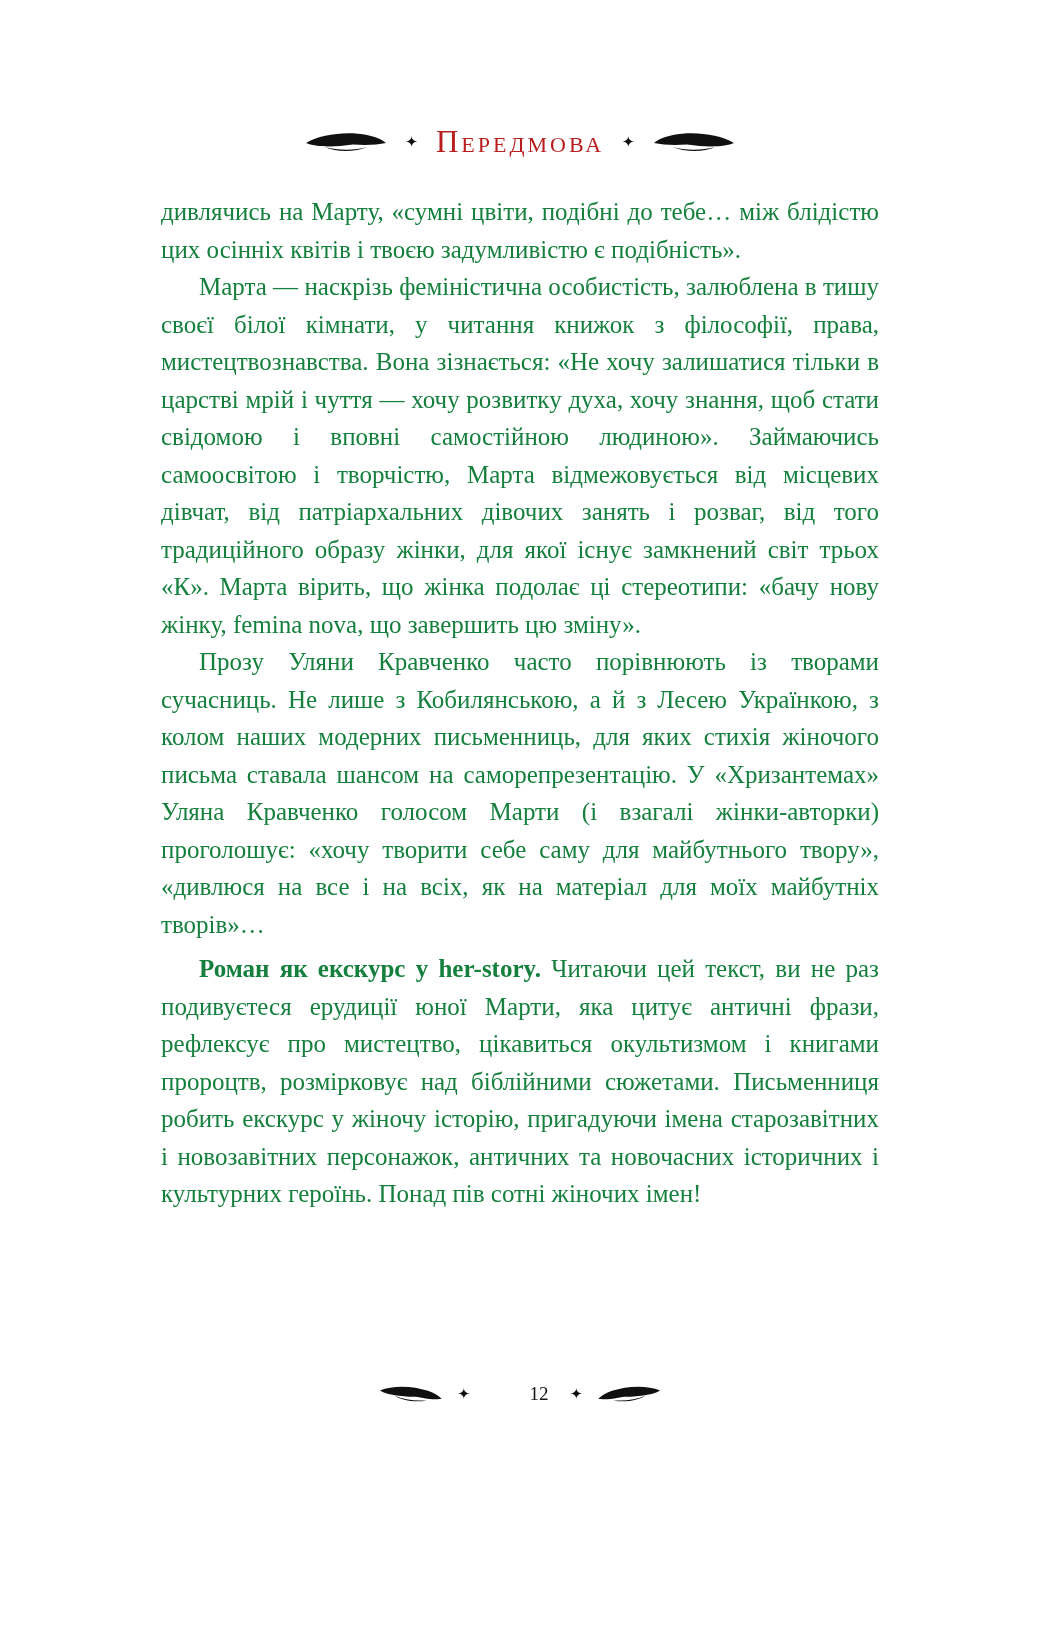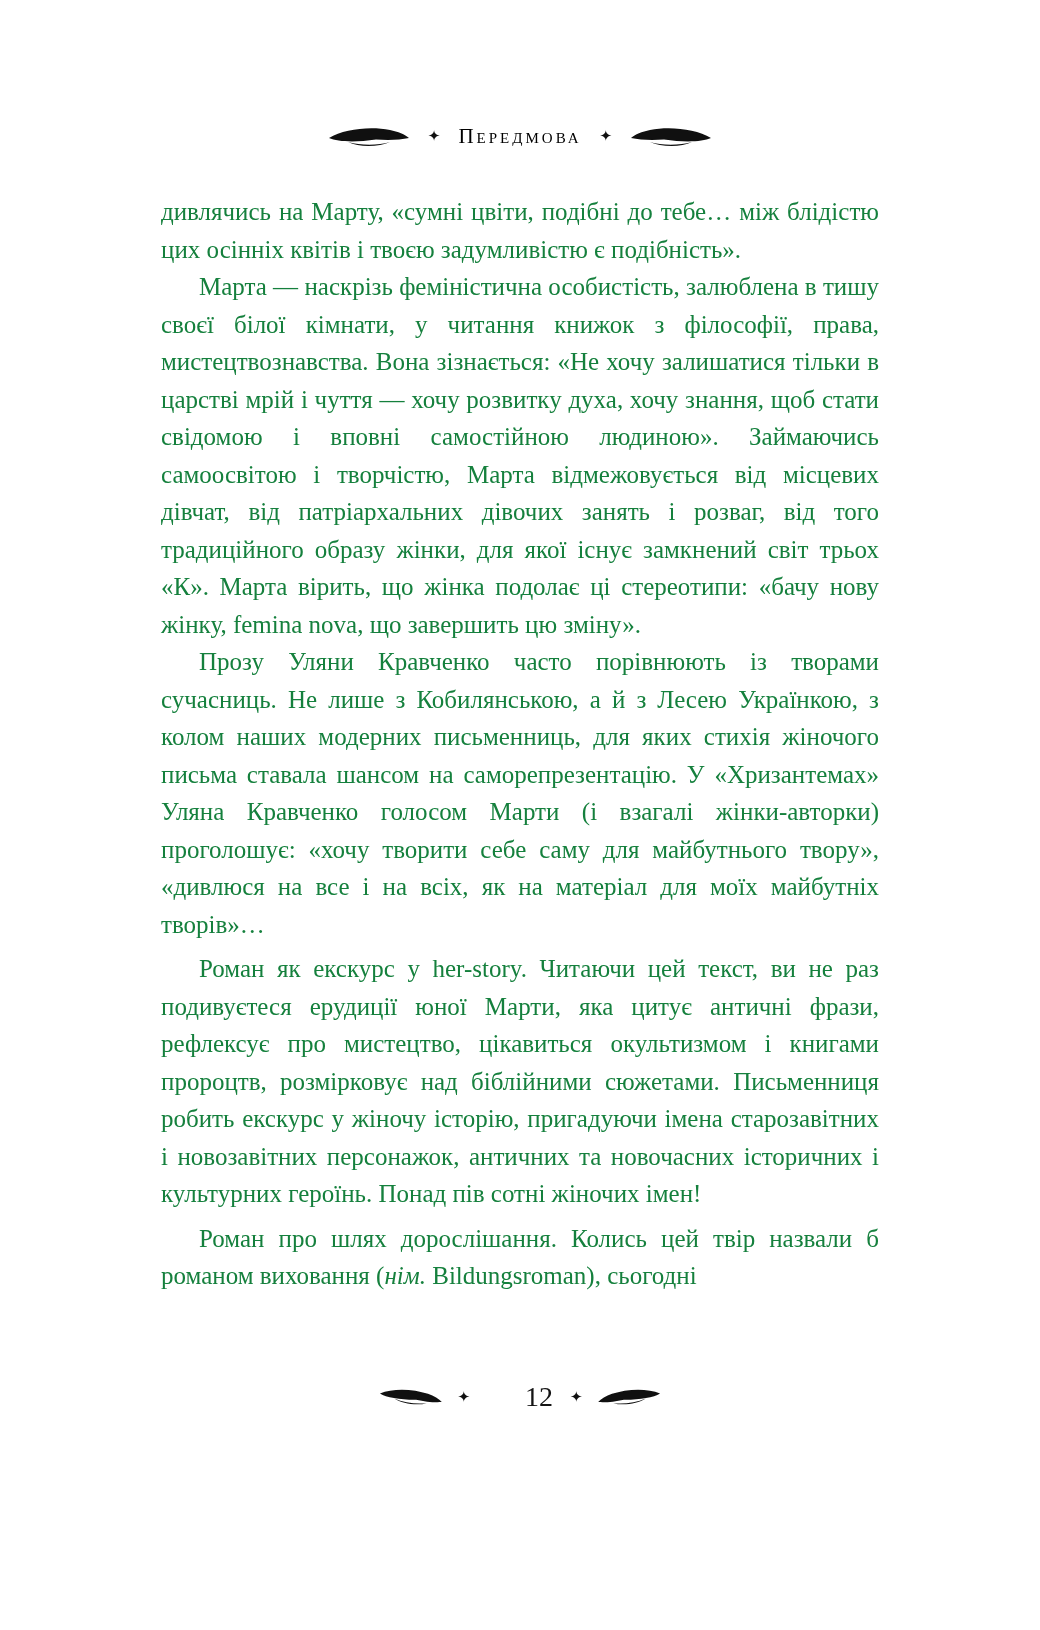--- a/index.html
+++ b/index.html
@@ -17,24 +17,24 @@
     position: absolute;
     top: 124px;
     left: 0;
     width: 100%;
     display: flex;
     align-items: center;
     justify-content: center;
     gap: 18px;
   }
   .running-head .title {
-    font-size: 21px;
+    font-size: 31px;
     font-variant: small-caps;
     letter-spacing: 3px;
-    color: #000000;
+    color: #b91c1c;
   }
   .diamond {
     font-size: 15px;
     color: #101010;
     line-height: 1;
   }
   .leaf { display: block; }
   .flip { transform: scaleX(-1); }
   .tilt-l { transform: rotate(8deg); }
   .tilt-r { transform: scaleX(-1) rotate(8deg); }
@@ -45,34 +45,34 @@
     width: 718px;
     font-size: 25px;
     line-height: 1.5;
     text-align: justify;
     hyphens: auto;
     color: #15803d;
   }
   .para { text-indent: 38px; }
   .para.first { text-indent: 0; }
   .para.spaced { margin-top: 7px; }
-  .para b { font-weight: normal; }
+  .para b { font-weight: bold; }
   .para i { font-style: italic; }
   .footer {
     position: absolute;
     top: 1381px;
     left: 0;
     width: 100%;
     display: flex;
     align-items: center;
     justify-content: center;
     gap: 14px;
   }
   .footer .pagenum {
-    font-size: 28px;
+    font-size: 19px;
     color: #141414;
     min-width: 34px;
     text-align: center;
     margin-left: 38px;
   }
 </style>
 </head>
 <body>
 
 <div class="page">
@@ -94,21 +94,20 @@
   <div class="content">
 
     <p class="para first"><span>дивлячись на Марту, «сумні цвіти, подібні до тебе… між блідістю цих осінніх квітів і твоєю задумливістю є подібність».</span></p>
 
     <p class="para"><span>Марта — наскрізь феміністична особистість, залюблена в тишу своєї білої кімнати, у читання книжок з філософії, права, мистецтвознавства. Вона зізнається: «Не хочу залишатися тільки в царстві мрій і чуття — хочу розвитку духа, хочу знання, щоб стати свідомою і вповні самостійною людиною». Займаючись самоосвітою і творчістю, Марта відмежовується від місцевих дівчат, від патріархальних дівочих занять і розваг, від того традиційного образу жінки, для якої існує замкнений світ трьох «К». Марта вірить, що жінка подолає ці стереотипи: «бачу нову жінку, femina nova, що завершить цю зміну».</span></p>
 
     <p class="para"><span>Прозу Уляни Кравченко часто порівнюють із творами сучасниць. Не лише з Кобилянською, а й з Лесею Українкою, з колом наших модерних письменниць, для яких стихія жіночого письма ставала шансом на саморепрезентацію. У «Хризантемах» Уляна Кравченко голосом Марти (і взагалі жінки-авторки) проголошує: «хочу творити себе саму для майбутнього твору», «дивлюся на все і на всіх, як на матеріал для моїх майбутніх творів»…</span></p>
 
     <p class="para spaced"><b>Роман як екскурс у her-story.</b><span> Читаючи цей текст, ви не раз подивуєтеся ерудиції юної Марти, яка цитує античні фрази, рефлексує про мистецтво, цікавиться окультизмом і книгами пророцтв, розмірковує над біблійними сюжетами. Письменниця робить екскурс у жіночу історію, пригадуючи імена старозавітних і новозавітних персонажок, античних та новочасних історичних і культурних героїнь. Понад пів сотні жіночих імен!</span></p>
 
-    <p class="para spaced"><b>Роман про шлях дорослішання.</b><span> Колись цей твір назвали б романом виховання (</span><i>нім.</i><span> Bildungsroman), сьогодні</span></p>
 
   </div>
 
   <div class="footer">
     <svg class="leaf tilt-l" width="64" height="26" viewBox="0 0 82 24" aria-hidden="true">
       <path d="M1 13 C 16 4, 42 1, 62 5 C 70 6.5, 77 9.5, 81 13 C 72 15, 60 15.5, 48 14.5 C 28 17.5, 10 17, 1 13 Z" fill="#101010"></path>
       <path d="M20 17 C 33 20.5, 50 20.5, 62 17 C 51 22, 31 22.5, 20 17 Z" fill="#101010"></path>
     </svg>
     <span class="diamond">✦</span>
     <span class="pagenum">12</span>

